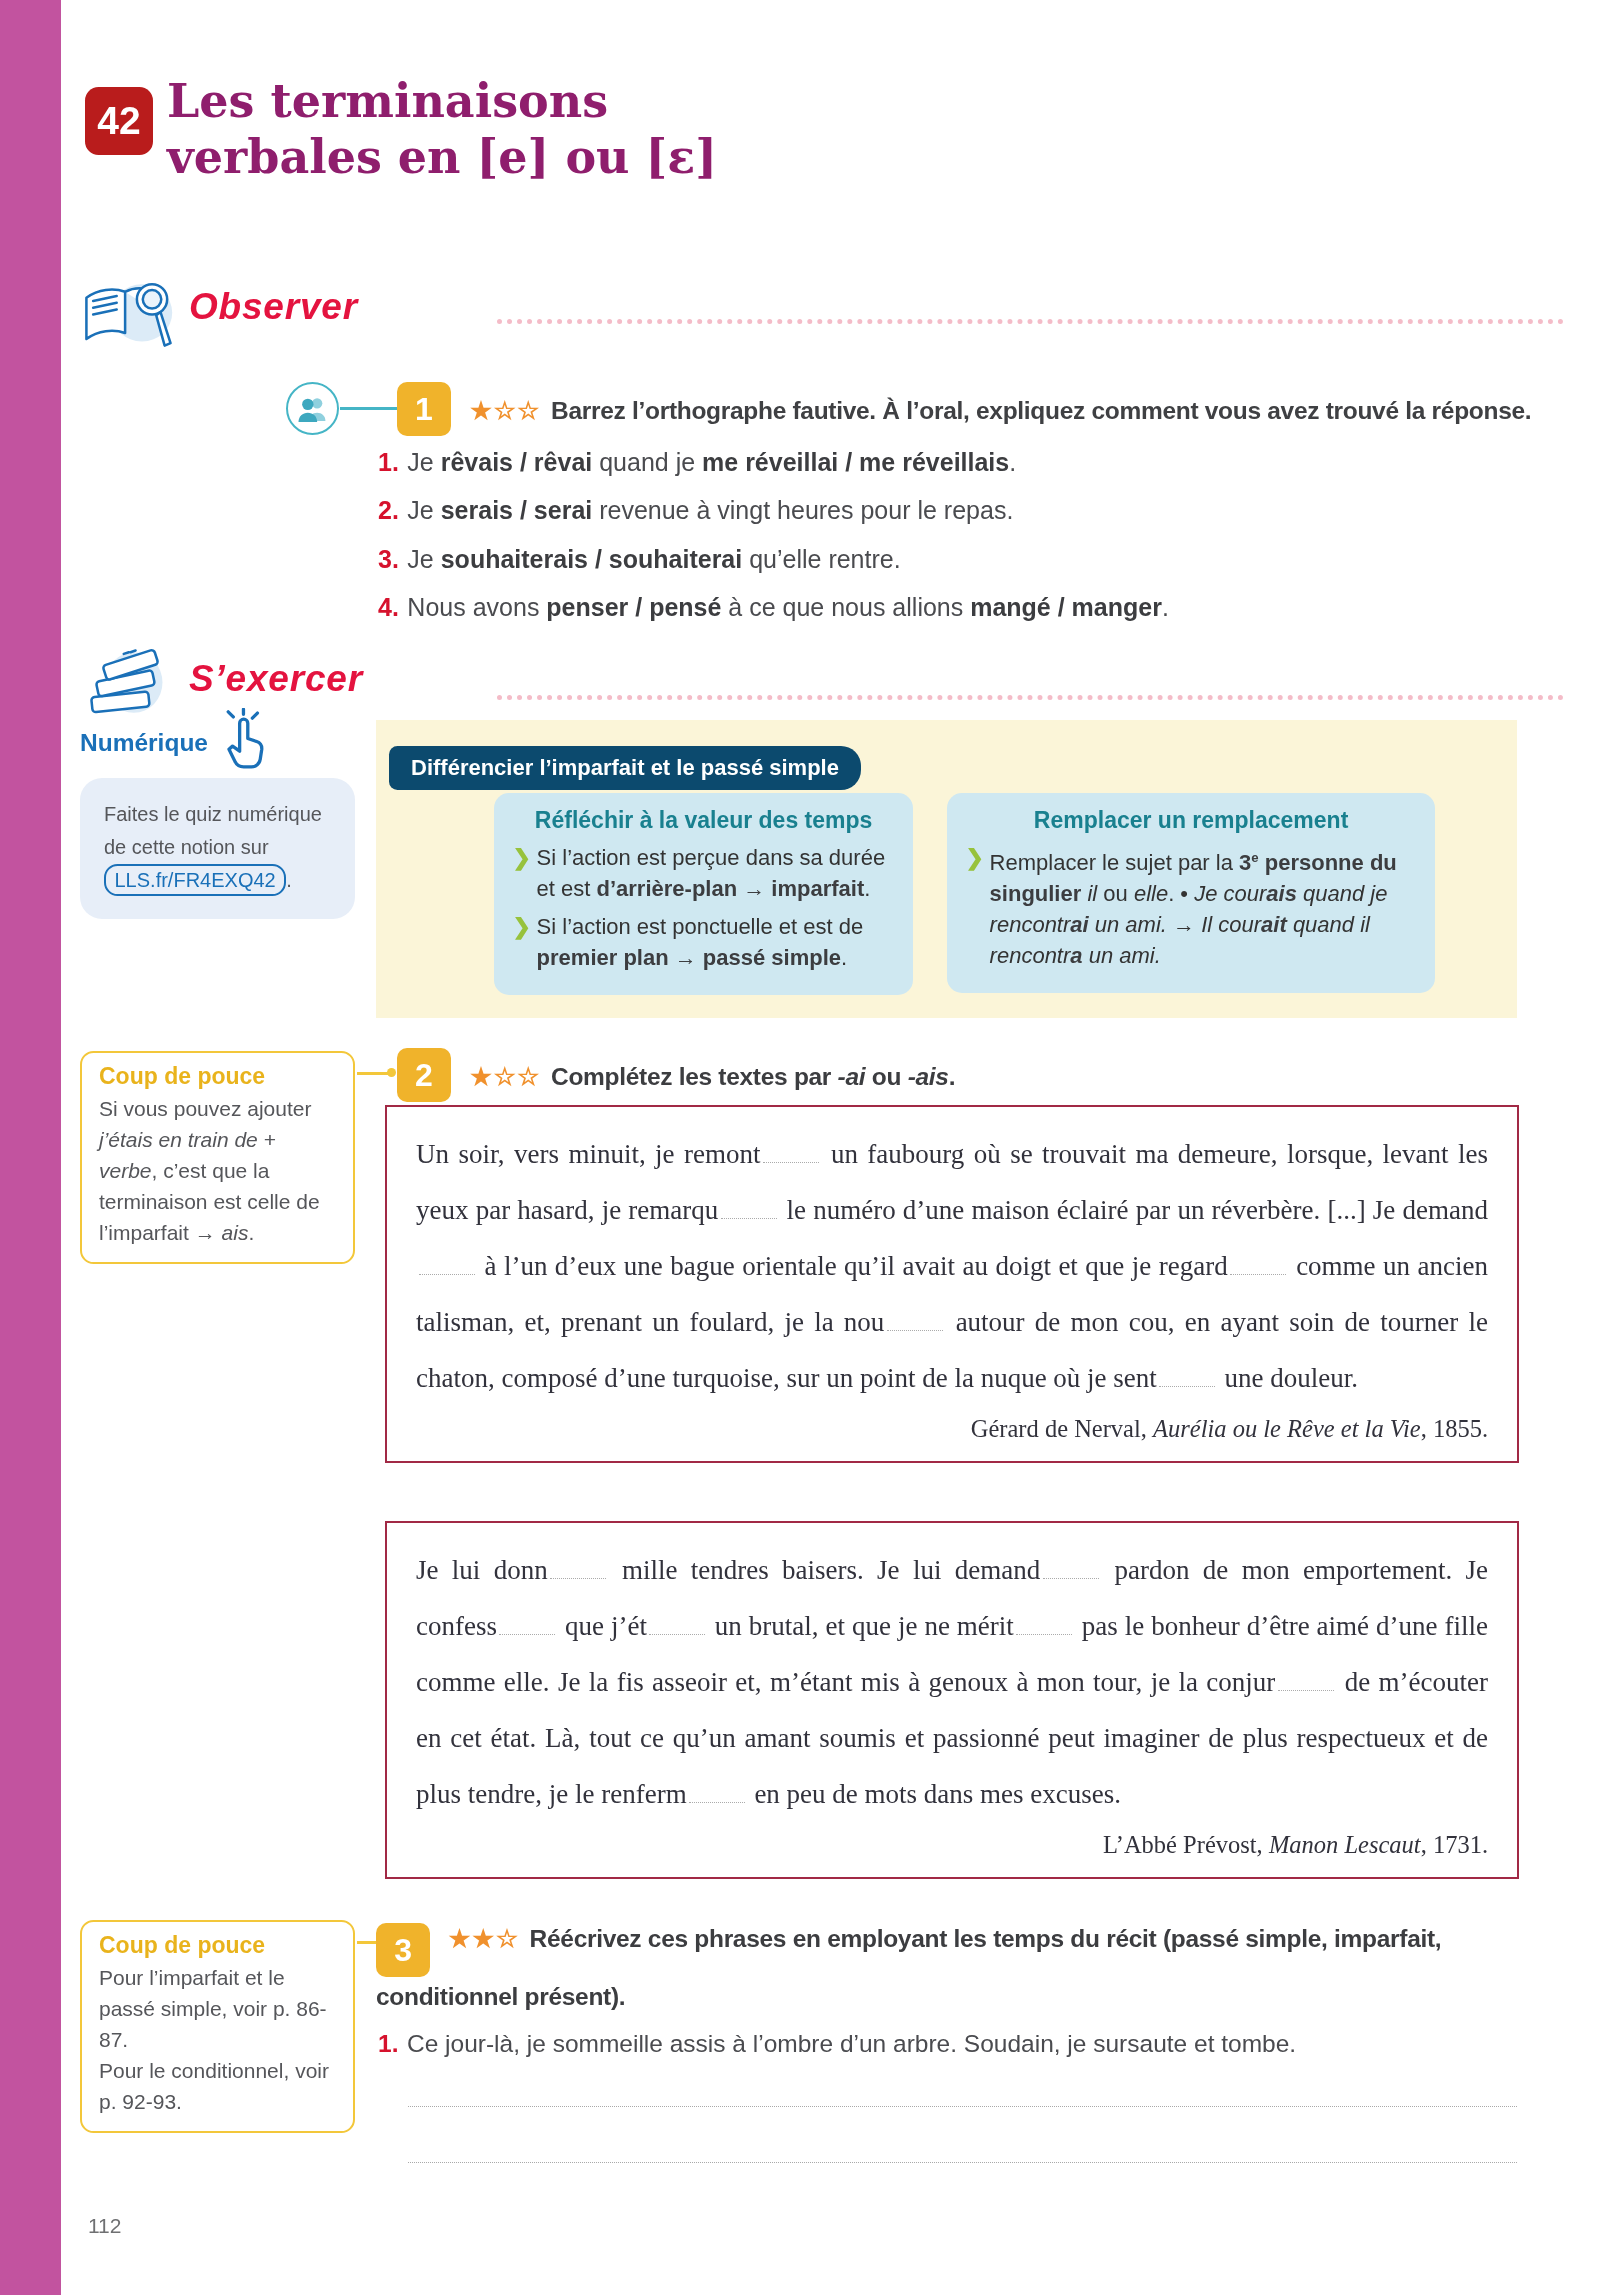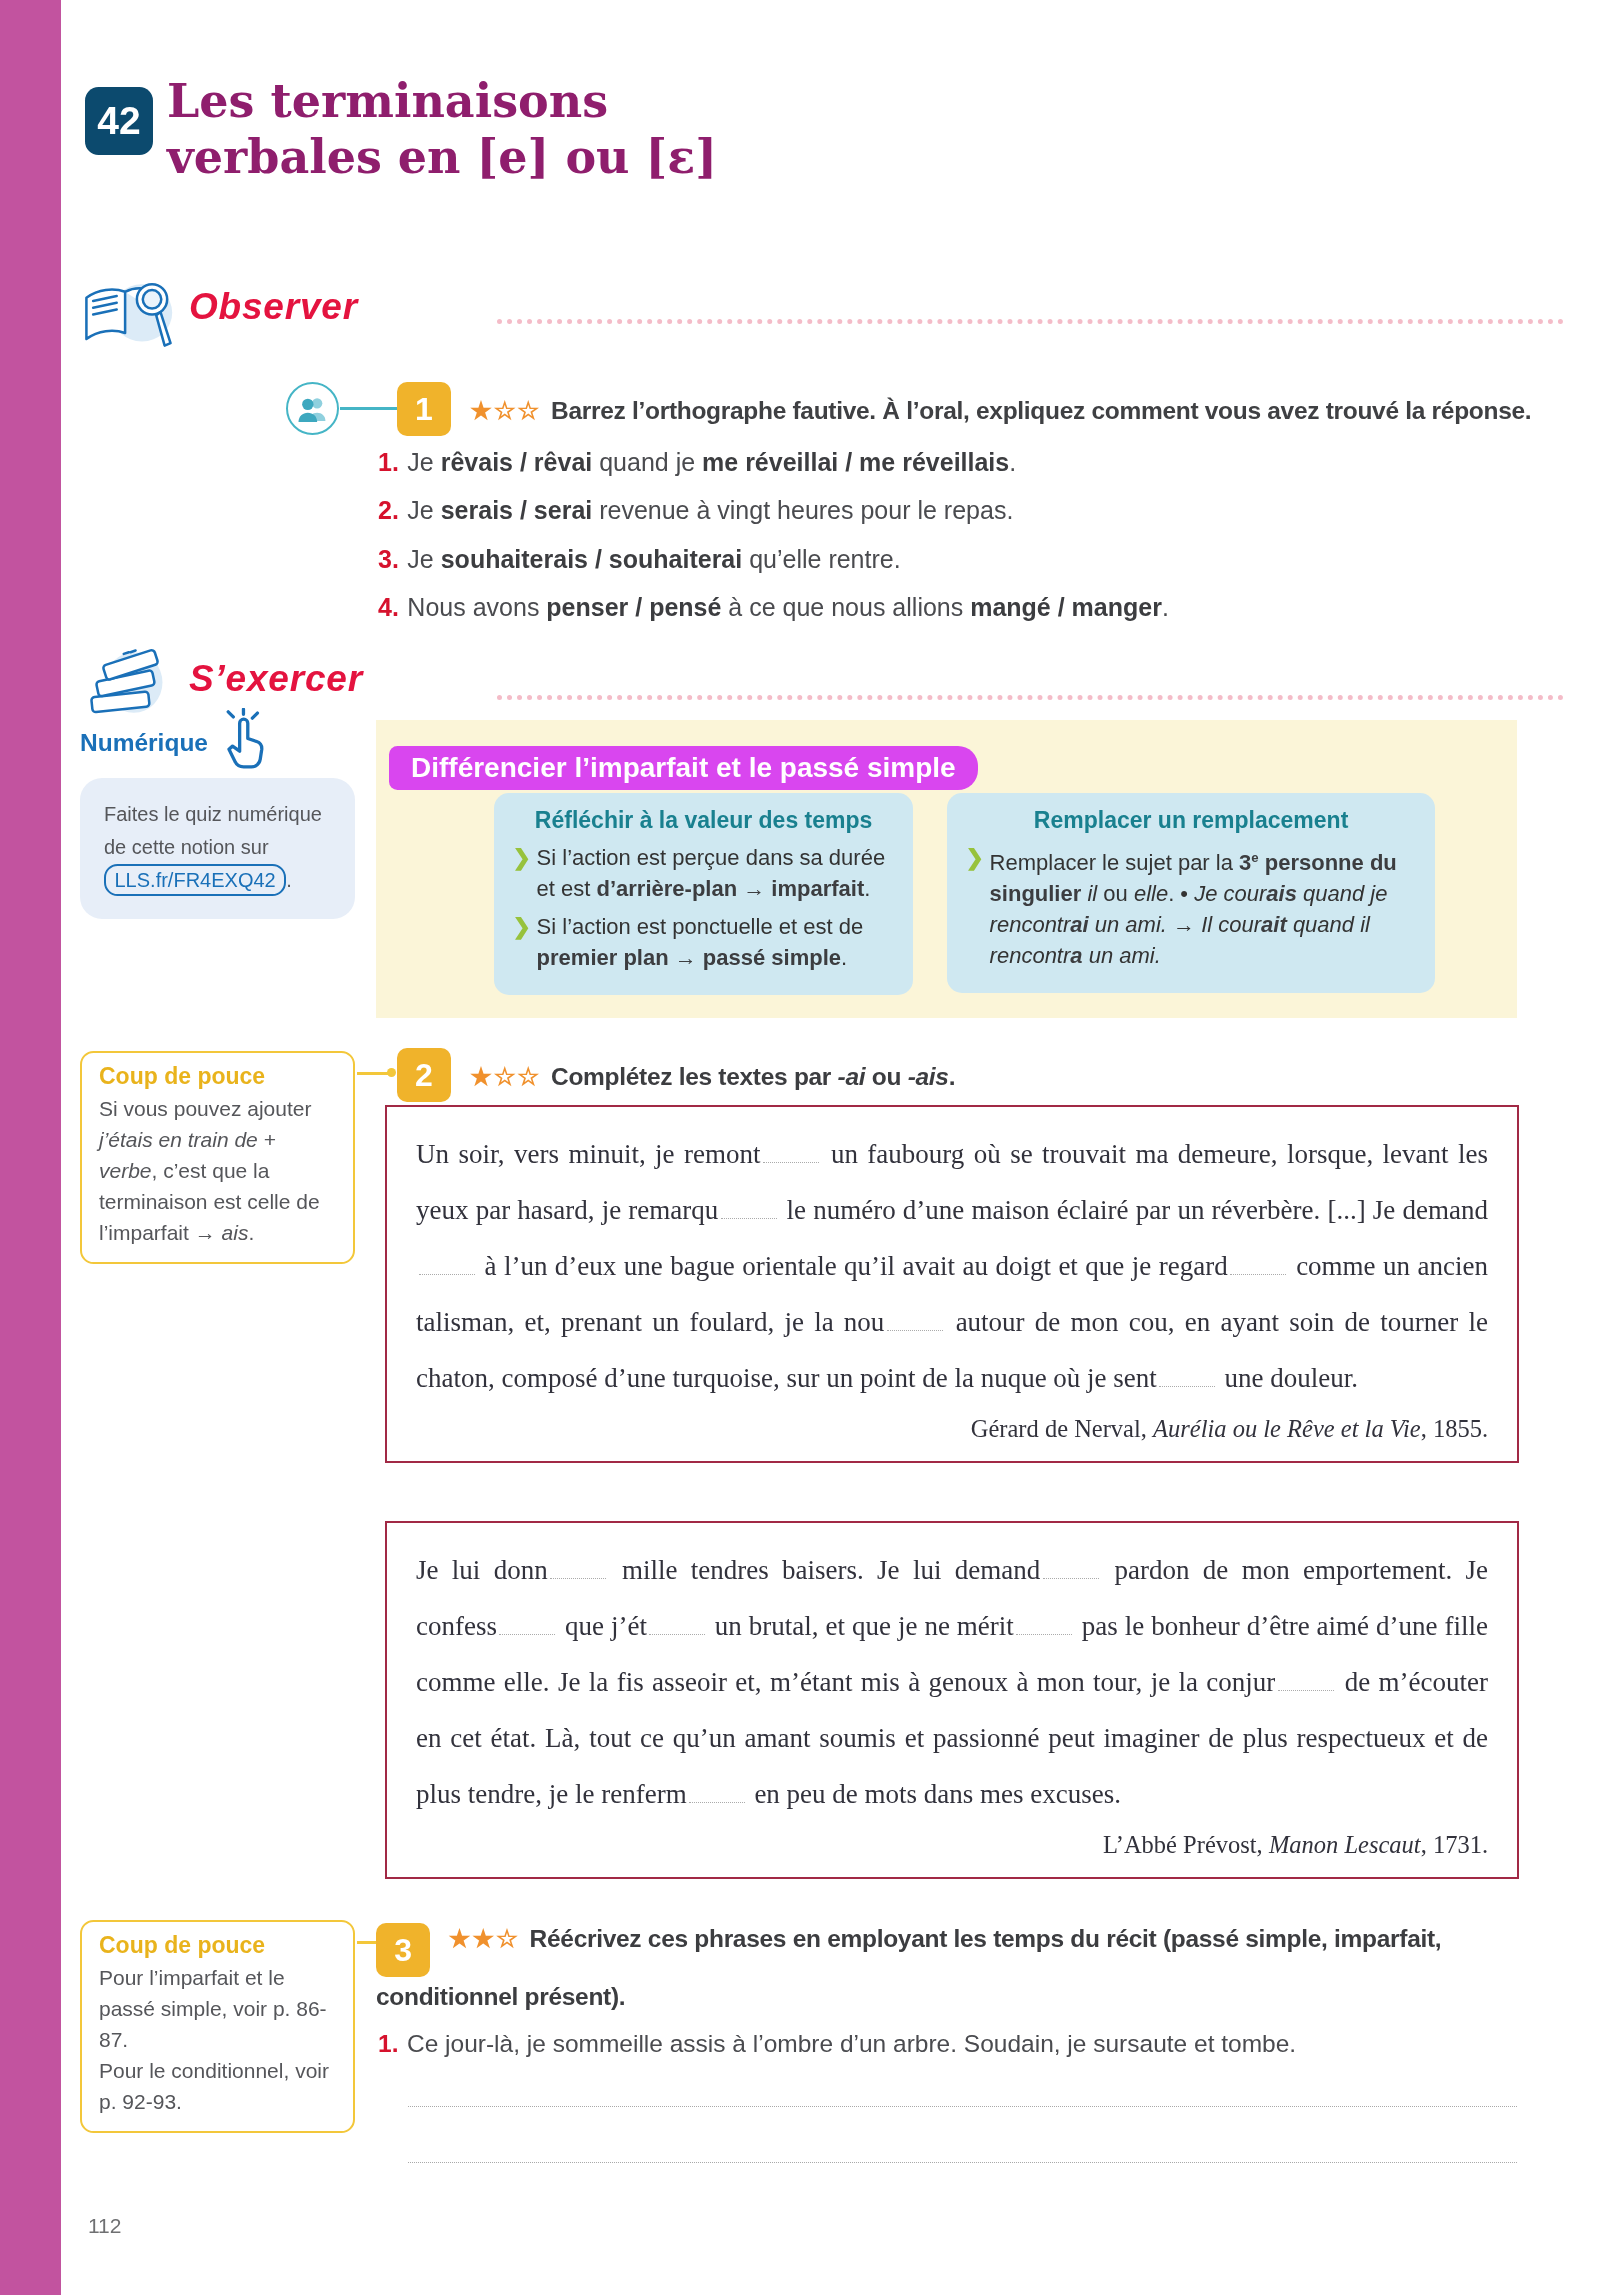--- a/index.html
+++ b/index.html
@@ -4,21 +4,21 @@
 <style>
   html,body{margin:0;padding:0;background:#fff;}
   #page{position:relative;width:1623px;height:2295px;background:#ffffff;overflow:hidden;
         font-family:"Liberation Sans",sans-serif;color:#3f4043;}
   .abs{position:absolute;}
 
   
   #left-bar{left:0;top:0;width:61px;height:2295px;background:#c2539f;}
 
   
-  #lesson-badge{left:85px;top:87px;width:68px;height:68px;border-radius:13.5px;background:#0c4a6e;
+  #lesson-badge{left:85px;top:87px;width:68px;height:68px;border-radius:13.5px;background:#b91c1c;
     color:#fff;font-weight:bold;font-size:39px;line-height:68px;text-align:center;}
   #page-title{left:167px;top:73px;font-family:"DejaVu Serif",serif;font-weight:bold;
     font-size:46px;line-height:56px;color:#8f1e6d;}
   #objective{left:1261px;top:88px;width:283px;}
   #objective .obj-label{font-weight:bold;font-size:23px;color:#d6122d;margin-bottom:5px;}
   #objective .obj-text{font-size:20px;line-height:29px;color:#55565a;}
 
   
   .section-label{font-size:37px;font-weight:bold;font-style:italic;color:#e4133f;
     font-family:"Liberation Sans",sans-serif;letter-spacing:0.8px;}
@@ -44,22 +44,22 @@
 
   
   #numerique-label{left:80px;top:729px;font-size:24.5px;font-weight:bold;color:#1a70b8;}
   #numerique-box{left:80px;top:778px;width:227px;background:#e7eef8;border-radius:22px;
     padding:20px 24px 22px 24px;font-size:20px;line-height:33px;color:#55565a;}
   #quiz-link{display:inline-block;border:2.5px solid #1a70b8;border-radius:13.5px;padding:0 8.5px;
     color:#1a70b8;font-weight:normal;font-size:20px;line-height:28px;}
 
   
   #method-panel{left:376px;top:720px;width:1141px;height:298px;background:#fbf5d8;}
-  #method-title{left:389px;top:746px;height:44px;padding:0 22px;background:#d946ef;color:#fff;
-    font-weight:bold;font-size:28px;line-height:44px;border-radius:8.5px 20px 20px 8.5px;}
+  #method-title{left:389px;top:746px;height:44px;padding:0 22px;background:#0c4a6e;color:#fff;
+    font-weight:bold;font-size:22px;line-height:44px;border-radius:8.5px 20px 20px 8.5px;}
   .method-box{background:#cfe8f1;border-radius:15px;padding:13.5px 18.6px 15px 18.6px;}
   #method-left{left:494px;top:793px;width:382px;}
   #method-right{left:947px;top:793px;width:451px;}
   .method-box .mb-title{text-align:center;font-weight:bold;font-size:23px;color:#19808f;margin-bottom:8.5px;}
   .bullet{position:relative;padding-left:24px;font-size:22px;line-height:31px;color:#333;margin-bottom:6.8px;}
   .chev{position:absolute;left:0;top:0;color:#97c23c;font-weight:bold;}
   .chev::before{content:"❯";}
 
   
   .cdp{width:237px;background:#fff;border:2.5px solid #f3c73a;border-radius:13.5px;padding:10px 17px 13.5px 17px;}

